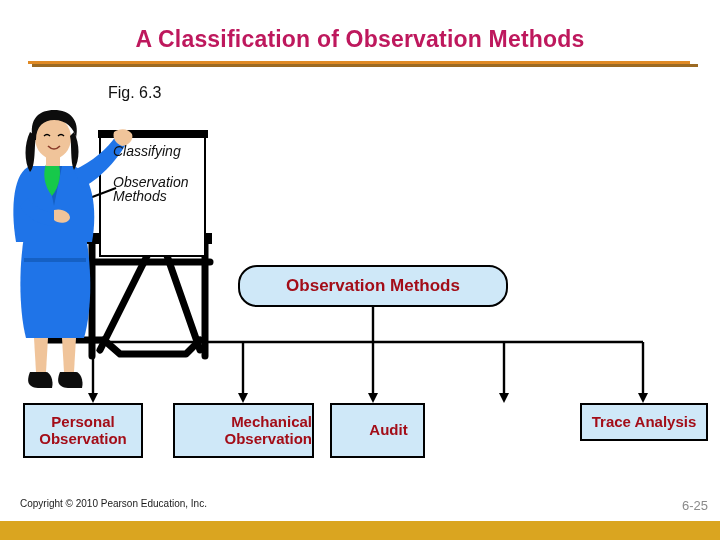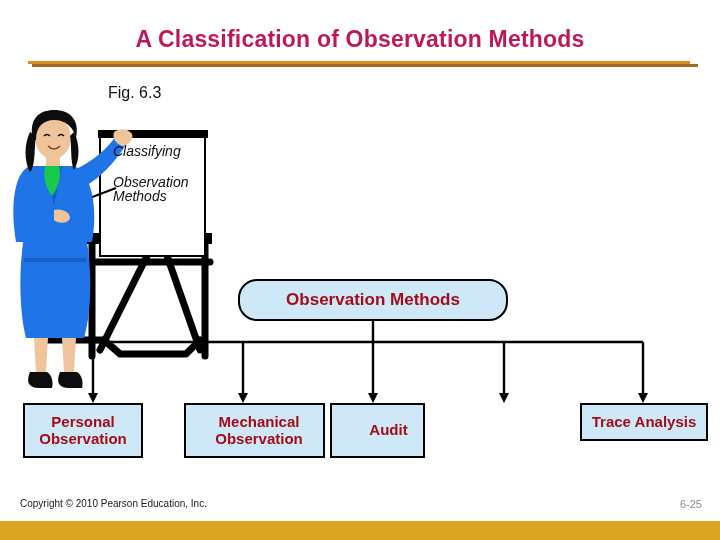--- a/index.html
+++ b/index.html
@@ -57,40 +57,40 @@
     position:absolute;
     background:#cfe8f8;
     border:2px solid #000000;
     box-sizing:border-box;
     display:flex;align-items:center;
     color:#a30d18;
     font-weight:bold;
     line-height:1.12;
   }
   .node.center{justify-content:center;text-align:center;}
-  .node.leftal{justify-content:flex-start;text-align:center;padding-left:9px;margin-left:11px;}
+  .node.leftal{justify-content:flex-start;text-align:right;padding-left:9px;}
 
-  #node-root{left:238px;top:279px;width:270px;height:42px;font-size:17px;border-radius:19px;}
+  #node-root{left:238px;top:265px;width:270px;height:42px;font-size:17px;border-radius:19px;}
   #node-personal{left:23px;top:403px;width:120px;height:55px;font-size:15px;}
   #node-mechanical{left:173px;top:403px;width:141px;height:55px;font-size:15px;}
   #node-audit{left:330px;top:403px;width:95px;height:55px;font-size:15px;padding-left:22px;}
   #node-content{left:440px;top:403px;width:129px;height:55px;font-size:15px;}
   #node-trace{left:580px;top:403px;width:128px;height:38px;font-size:15px;}
 
   
   .connectors{position:absolute;left:0;top:0;width:720px;height:540px;pointer-events:none;}
 
   
   .footer-copy{
     position:absolute;left:20px;top:498px;
     font-size:10px;color:#1a1a1a;white-space:nowrap;
   }
   .footer-page{
-    position:absolute;right:18px;top:498px;
-    font-size:11px;color:#8a8a8a;
+    position:absolute;right:12px;top:498px;
+    font-size:13px;color:#8a8a8a;
   }
   .bottom-bar{
     position:absolute;left:0;top:521px;width:720px;height:19px;
     background:#daa520;
   }
 </style>
 </head>
 <body>
 
 <div class="slide">

